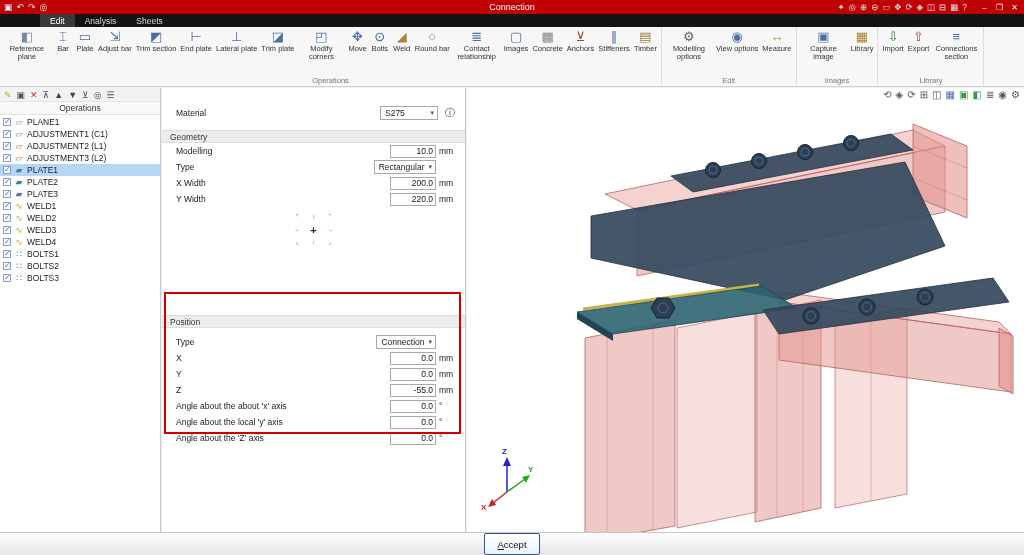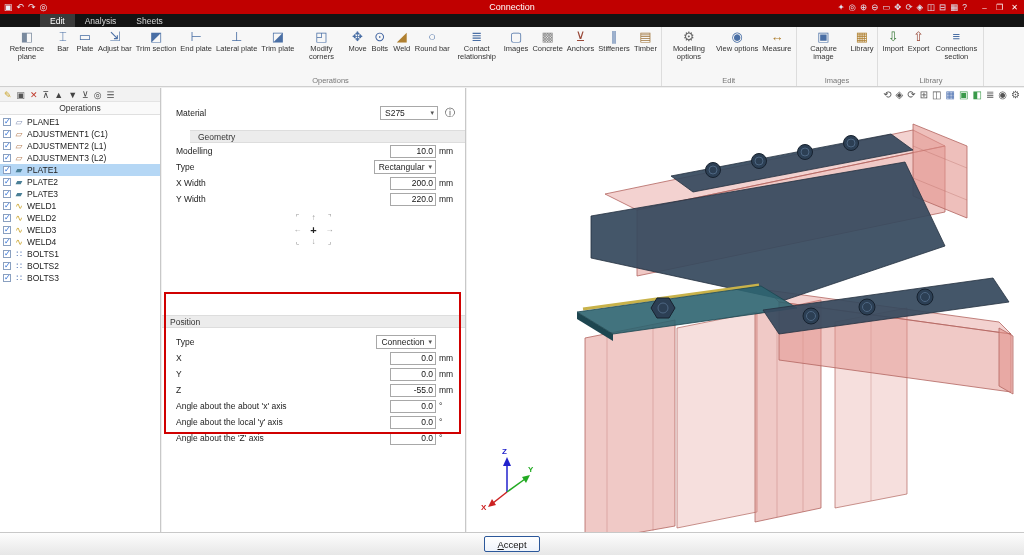--- a/index.html
+++ b/index.html
@@ -60,21 +60,21 @@
   .pright { margin-left:auto; display:flex; align-items:center; gap:3px; }
   .pinput { width:46px; height:13px; border:1px solid #a8a8a8; font-size:8.5px; text-align:right;
             padding-right:2px; font-family:inherit; background:#fff; color:#111; }
   .punit { width:16px; font-size:8.5px; color:#222; }
   .select { display:flex; align-items:center; justify-content:space-between; border:1px solid #a8a8a8;
             background:#fff; height:14px; min-width:58px; padding:0 3px 0 4px; font-size:8.5px; }
   .selarrow { font-size:7px; color:#555; margin-left:4px; }
   .info { font-size:10px; color:#333; margin-left:4px; }
   .sec-header { height:13px; background:#ececec; border-top:1px solid #ddd; border-bottom:1px solid #ddd;
                 line-height:12px; padding-left:8px; font-size:8.5px; color:#333; }
-  .geo-header { margin-top:8px;margin-left:28px; }
+  .geo-header { margin-top:8px; }
   .pos-header { margin-top:66px; }
   #geometry-rows, #position-rows { margin-top:0; }
   #position-rows { margin-top:6px; }
   .anchor-widget { display:grid; grid-template-columns:repeat(3,16px); grid-auto-rows:12px;
                    justify-content:center; margin-top:6px; color:#9a9a9a; font-size:8px; text-align:center; }
   .wcell.center { color:#222; font-weight:bold; font-size:11px; line-height:11px; }
   .annotation { position:absolute; left:2px; top:204px; width:297px; height:142px;
                 border:2px solid var(--annotation-red,#d00000); pointer-events:none; }
 
   
@@ -95,21 +95,21 @@
   .axis-triad { position:absolute; left:14px; bottom:16px; width:62px; height:66px; }
   .ax { position:absolute; font-size:8px; font-weight:bold; }
   .ax.z { color:var(--axis-z,#2222cc); left:21px; top:-3px; }
   .ax.y { color:var(--axis-y,#22aa22); left:47px; top:15px; }
   .ax.x { color:var(--axis-x,#cc2222); left:0px; top:53px; }
 
   
   .footer { position:absolute; left:0; right:0; bottom:0; height:23px;
             background:linear-gradient(#fdfdfd,#e7e7e7); border-top:1px solid #c8c8c8;
             display:flex; align-items:center; justify-content:center; }
-  .accept { height:16px; min-width:56px; background:linear-gradient(#ffffff,#eef3fb);
+  .accept { height:22px; min-width:56px; background:linear-gradient(#ffffff,#eef3fb);
             border:1px solid var(--accent-blue,#2b579a); border-radius:2px; font-size:9.5px;
             font-family:inherit; color:#111; padding:0 8px; }
   .accept span { display:block; }
   .accept span::first-letter { text-decoration:underline; }
 
   .icon { cursor:default; }
 </style>
 </head>
 <body>
 

